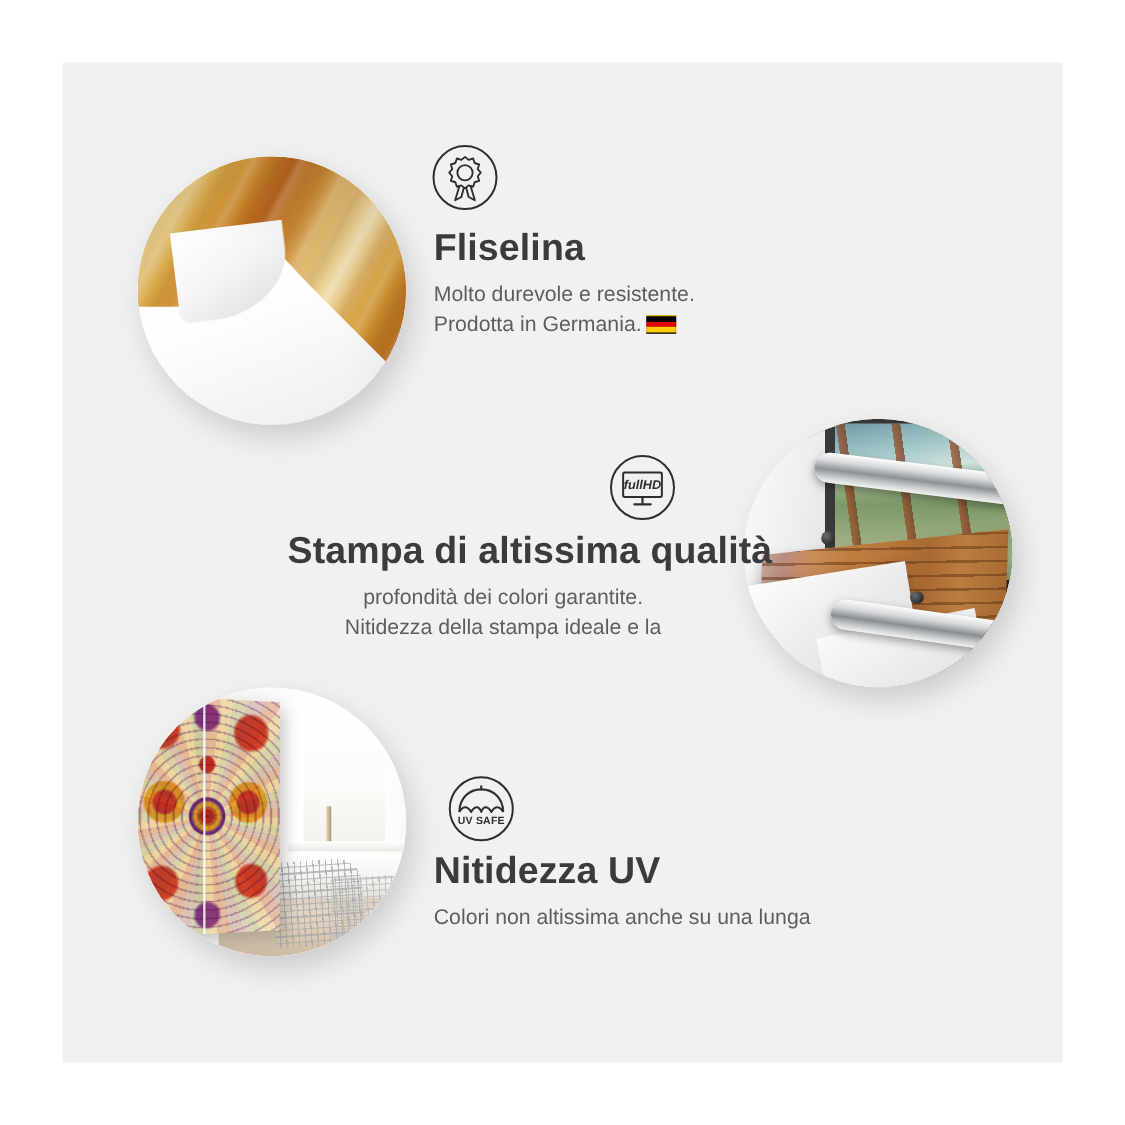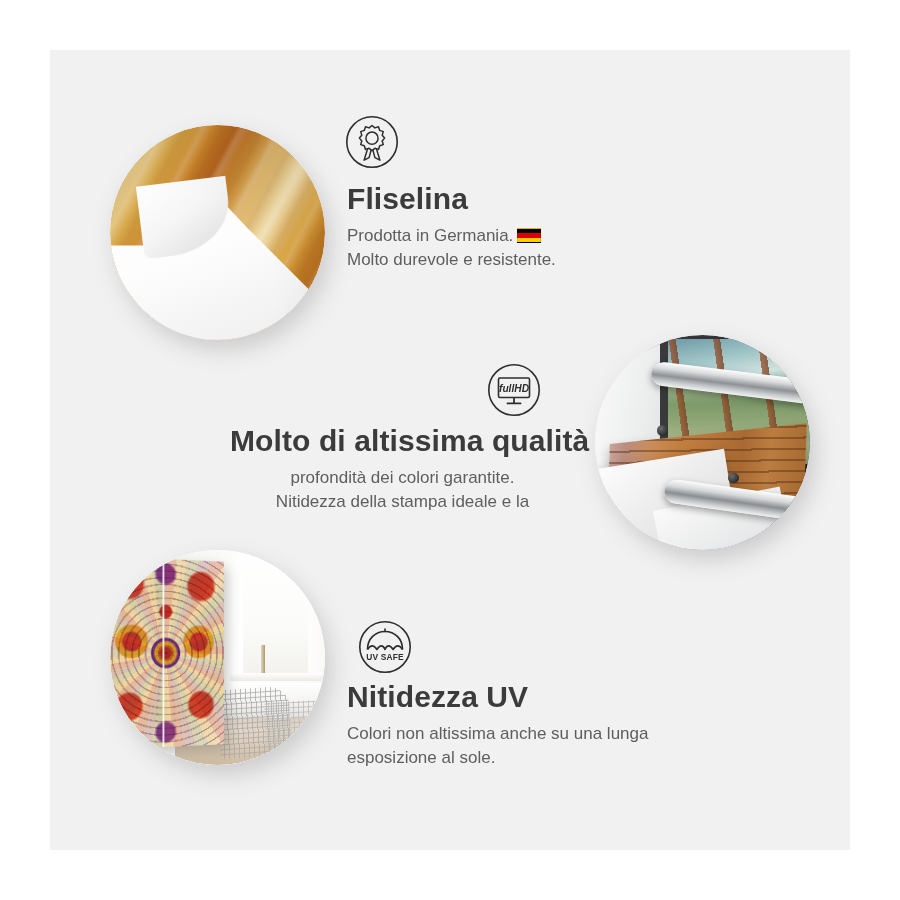--- a/index.html
+++ b/index.html
@@ -434,22 +434,22 @@
         <path d="M27 10.5 l2.9 2.4 3.6-1.1 1.2 3.6 3.6 1.2 -1.1 3.6 2.4 2.9 -2.4 2.9 1.1 3.6 -3.6 1.2 -1.2 3.6 -3.6-1.1 -2.9 2.4 -2.9-2.4 -3.6 1.1 -1.2-3.6 -3.6-1.2 1.1-3.6 -2.4-2.9 2.4-2.9 -1.1-3.6 3.6-1.2 1.2-3.6 3.6 1.1z" fill="none" stroke="#2e2e2e" stroke-width="1.5" stroke-linejoin="round"></path>
         <circle cx="27" cy="23.2" r="6.1" fill="none" stroke="#2e2e2e" stroke-width="1.5"></circle>
         <path d="M22.6 33.6 L19.1 45.2 L24.1 42.6 L26.2 34.6" fill="none" stroke="#2e2e2e" stroke-width="1.5" stroke-linejoin="round"></path>
         <path d="M31.4 33.6 L34.9 45.2 L29.9 42.6 L27.8 34.6" fill="none" stroke="#2e2e2e" stroke-width="1.5" stroke-linejoin="round"></path>
       </svg>
     </div>
 
     <div class="txt-block" style="left:297px; top:132px;">
       <h2 class="f-title">Fliselina</h2>
       <p class="f-desc">
+        <span class="line">Molto durevole e resistente.</span>
         <span class="line"><span>Prodotta in Germania.</span><span class="de-flag"></span></span>
-        <span class="line">Molto durevole e resistente.</span>
       </p>
     </div>
 
     <div class="photo-circle" style="left:545px; top:285px; width:215px; height:215px;">
       <div class="photo-inner">
         <div class="pr-wall"></div>
         <div class="pr-white-left"></div>
         <div class="pr-print">
           <div class="pr-print-top"></div>
           <div class="pr-print-rails"></div>
@@ -470,21 +470,21 @@
       <svg viewBox="0 0 54 54" xmlns="http://www.w3.org/2000/svg">
         <circle cx="27" cy="27" r="25.2" fill="none" stroke="#2e2e2e" stroke-width="1.6"></circle>
         <rect x="11.5" y="15" width="31" height="19.5" rx="1.4" fill="none" stroke="#2e2e2e" stroke-width="1.6"></rect>
         <path d="M27 34.5 V40" fill="none" stroke="#2e2e2e" stroke-width="1.8"></path>
         <path d="M20.5 40.4 H33.5" fill="none" stroke="#2e2e2e" stroke-width="1.8" stroke-linecap="round"></path>
         <text x="27" y="28.6" text-anchor="middle" font-family="'Liberation Sans', sans-serif" font-size="10.2" font-weight="700" font-style="italic" fill="#2e2e2e">fullHD</text>
       </svg>
     </div>
 
     <div class="txt-block center" style="left:180px; top:374px; width:345px;">
-      <h2 class="f-title bold">Molto di altissima qualità</h2>
+      <h2 class="f-title bold">Stampa di altissima qualità</h2>
       <p class="f-desc">
         <span class="line">profondità dei colori garantite.</span>
         <span class="line">Nitidezza della stampa ideale e la</span>
       </p>
     </div>
 
     <div class="photo-circle" style="left:60px; top:500px; width:215px; height:215px;">
       <div class="photo-inner">
         <div class="mi-room"></div>
         <div class="mi-window"></div>
@@ -511,18 +511,17 @@
         <path d="M9.5 29.5 C12.6 24.6 15.8 24.6 18.9 29.5 C22 24.6 25.1 24.6 27 29.5 C28.9 24.6 32 24.6 35.1 29.5 C38.2 24.6 41.4 24.6 44.5 29.5" fill="none" stroke="#2e2e2e" stroke-width="1.6" stroke-linejoin="round"></path>
         <path d="M27 11.5 V9" fill="none" stroke="#2e2e2e" stroke-width="1.6" stroke-linecap="round"></path>
         <text x="27" y="39.6" text-anchor="middle" font-family="'Liberation Sans', sans-serif" font-size="8.4" font-weight="700" fill="#2e2e2e" letter-spacing="0.2">UV SAFE</text>
       </svg>
     </div>
 
     <div class="txt-block" style="left:297px; top:630px;">
       <h2 class="f-title">Nitidezza UV</h2>
       <p class="f-desc">
         <span class="line">Colori non altissima anche su una lunga</span>
-        <span class="line">esposizione al sole.</span>
       </p>
     </div>
 
   </div>
 </div>
 
 </body></html>

